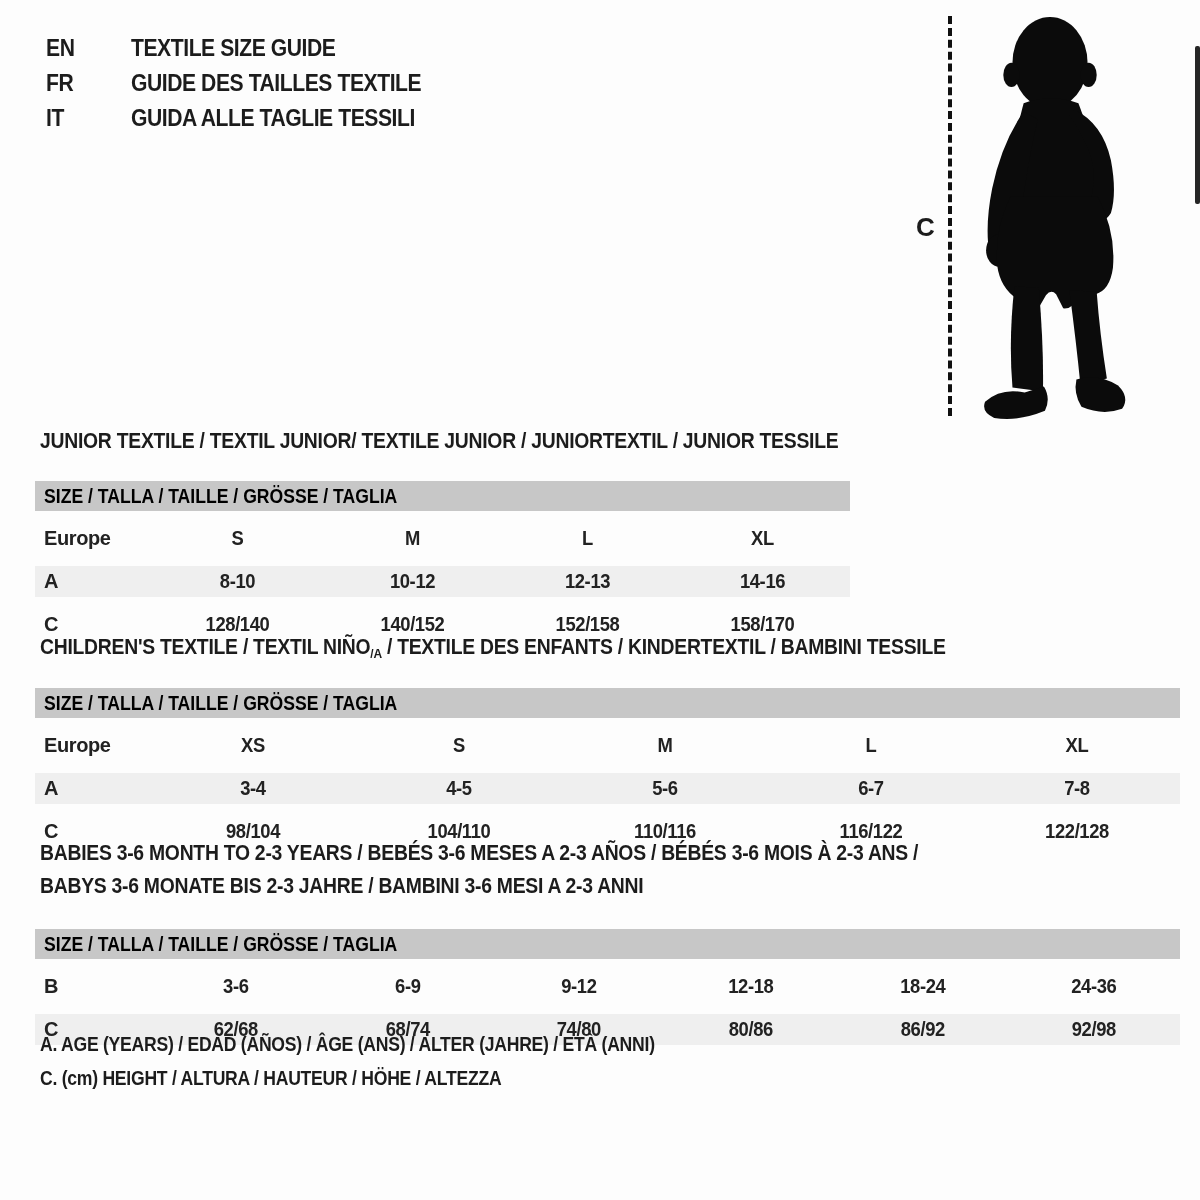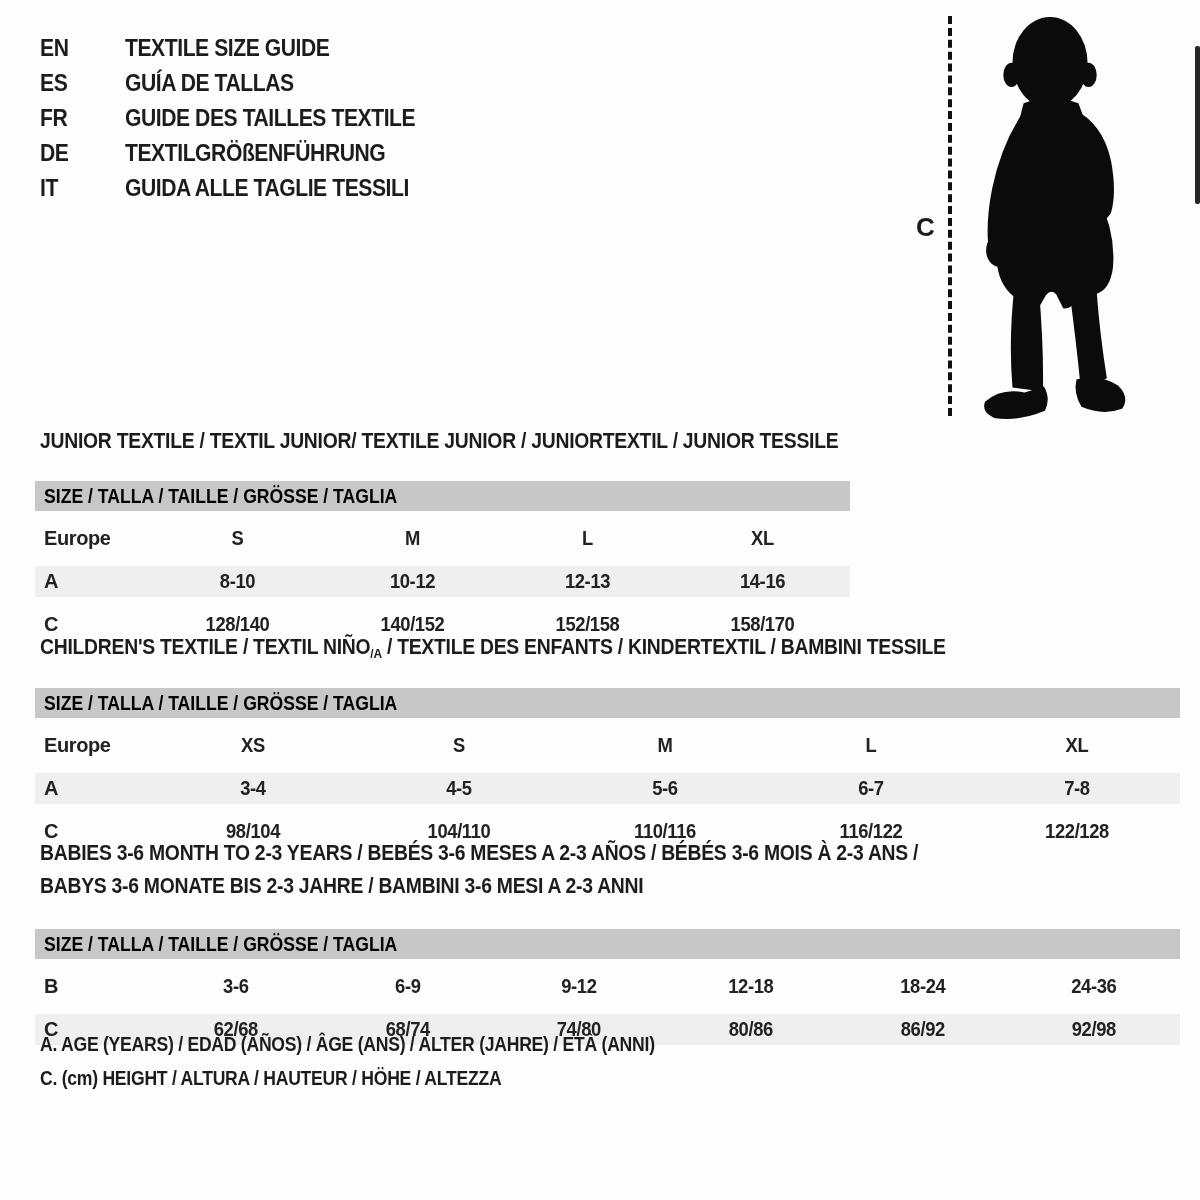--- a/index.html
+++ b/index.html
@@ -9,21 +9,21 @@
     background: #fdfdfd;
     font-family: "Liberation Sans", "DejaVu Sans", sans-serif;
     color: #1c1c1c;
     overflow: hidden;
   }
   .abs { position: absolute; }
   .cond { display: inline-block; transform: scaleX(0.88); transform-origin: 0 50%; white-space: nowrap; }
 
   
   .lang-block { left: 40px; top: 30px; }
-  .lang-row { display: flex; height: 35px; align-items: center; }
+  .lang-row { display: flex; height: 35px; align-items: center; margin-left: 6px; }
   .lang-code { width: 85px; font-size: 24px; font-weight: 700; letter-spacing: -0.5px; }
   .lang-label { font-size: 24px; font-weight: 700; letter-spacing: -0.5px; }
 
   
   .measure-line { left: 948px; top: 16px; height: 400px; width: 0; border-left: 4px dashed #101010; }
   .measure-label { left: 916px; top: 212px; font-size: 26px; font-weight: 700; }
   .baby-svg { left: 962px; top: 14px; width: 174px; height: 406px; }
   .edge-mark { left: 1195px; top: 46px; width: 5px; height: 158px; background: #141414; border-radius: 2px; opacity: .92; }
 
   
@@ -53,30 +53,22 @@
 </style>
 </head>
 <body>
 
 <div class="abs lang-block">
   <div class="lang-row">
     <span class="lang-code cond">EN</span>
     <span class="lang-label cond">TEXTILE SIZE GUIDE</span>
   </div>
   <div class="lang-row">
-    <span class="lang-code cond">ES</span>
-    <span class="lang-label cond">GUÍA DE TALLAS</span>
-  </div>
-  <div class="lang-row">
     <span class="lang-code cond">FR</span>
     <span class="lang-label cond">GUIDE DES TAILLES TEXTILE</span>
-  </div>
-  <div class="lang-row">
-    <span class="lang-code cond">DE</span>
-    <span class="lang-label cond">TEXTILGRÖßENFÜHRUNG</span>
   </div>
   <div class="lang-row">
     <span class="lang-code cond">IT</span>
     <span class="lang-label cond">GUIDA ALLE TAGLIE TESSILI</span>
   </div>
 </div>
 
 <div class="abs measure-line"></div>
 <div class="abs measure-label">C</div>
 <svg class="abs baby-svg" viewBox="0 0 170 400" aria-hidden="true">

